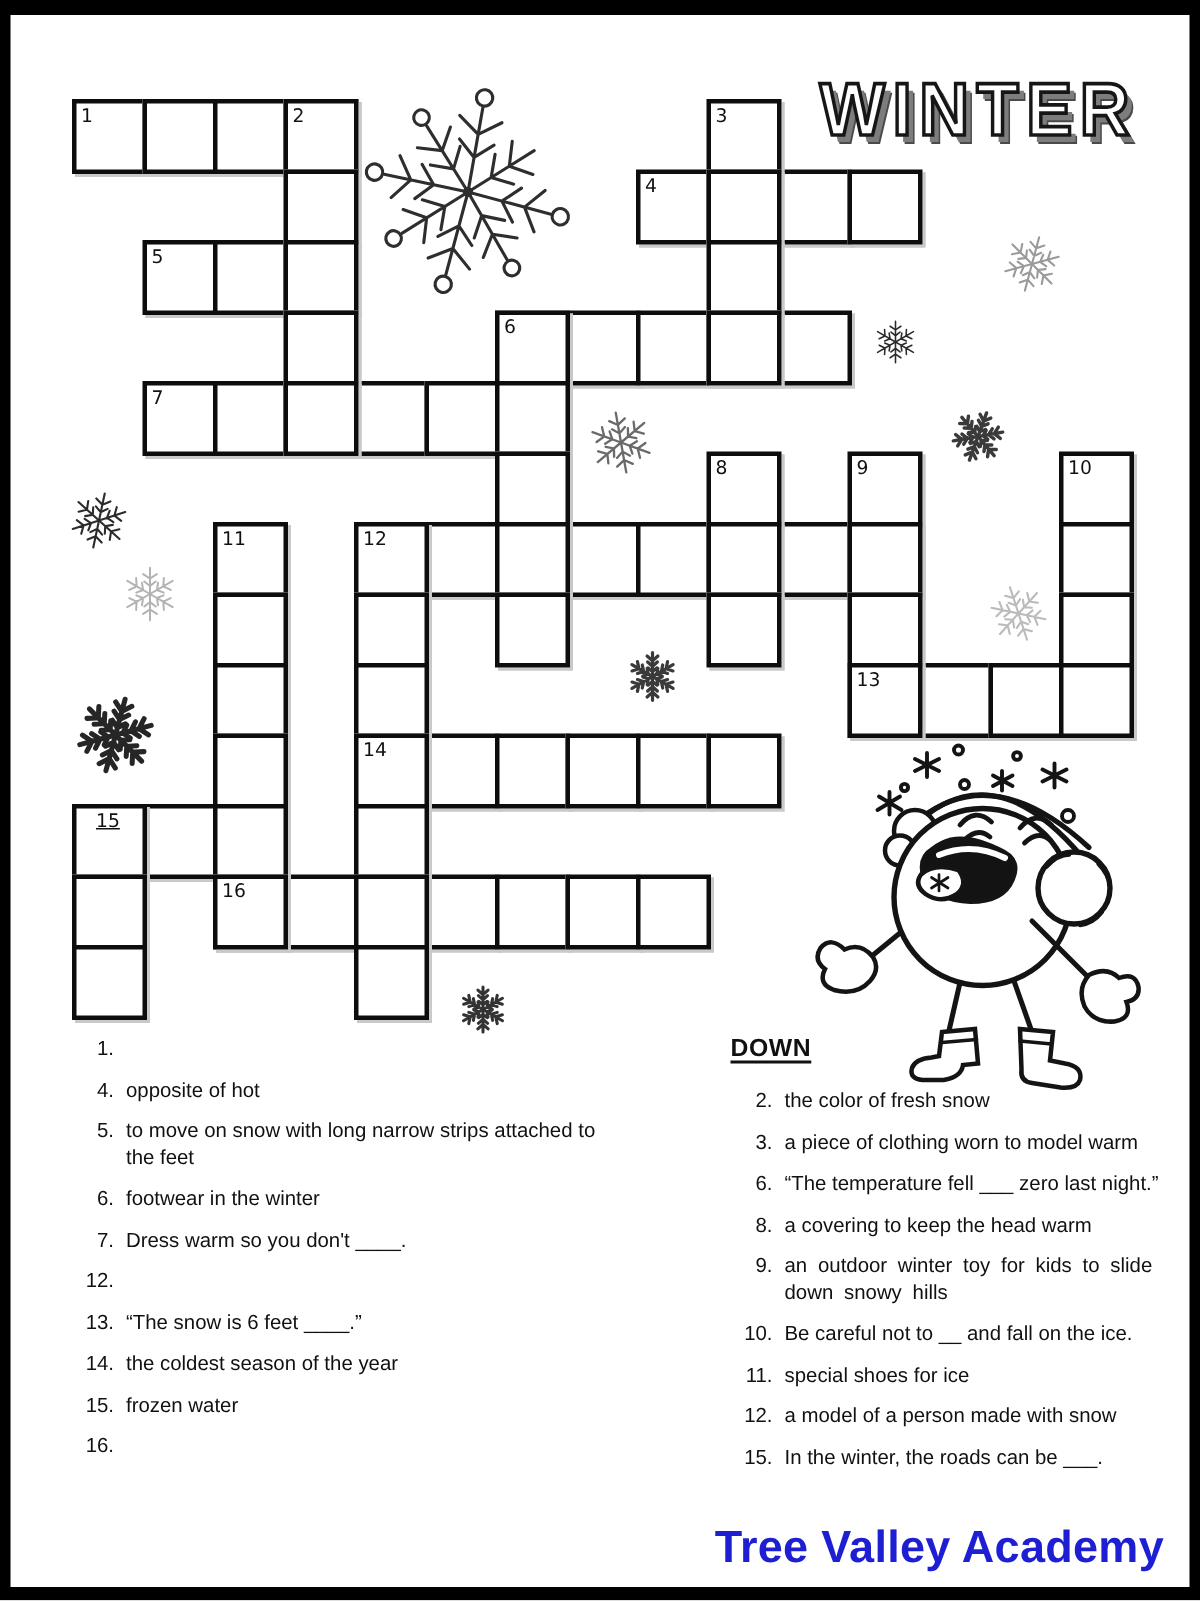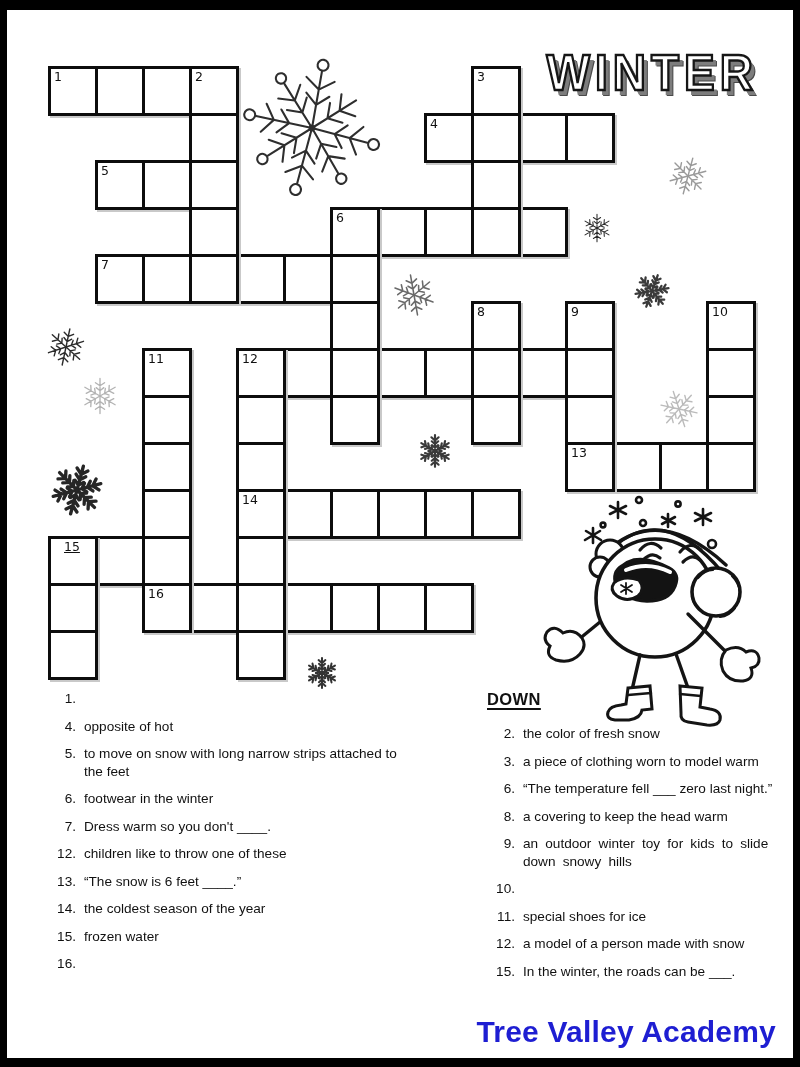--- a/index.html
+++ b/index.html
@@ -358,21 +358,20 @@
         <li class="clue">
           <span class="num">6.</span>
           <span class="txt">footwear in the winter</span>
         </li>
         <li class="clue">
           <span class="num">7.</span>
           <span class="txt">Dress warm so you don't ____.</span>
         </li>
         <li class="clue">
           <span class="num">12.</span>
-          <span class="txt">children like to throw one of these</span>
         </li>
         <li class="clue">
           <span class="num">13.</span>
           <span class="txt">“The snow is 6 feet ____.”</span>
         </li>
         <li class="clue">
           <span class="num">14.</span>
           <span class="txt">the coldest season of the year</span>
         </li>
         <li class="clue">
@@ -404,20 +403,21 @@
           <span class="num">8.</span>
           <span class="txt">a covering to keep the head warm</span>
         </li>
         <li class="clue">
           <span class="num">9.</span>
           <span class="txt just">an outdoor winter toy for kids to slide
 down snowy hills</span>
         </li>
         <li class="clue">
           <span class="num">10.</span>
+          <span class="txt">Be careful not to __ and fall on the ice.</span>
         </li>
         <li class="clue">
           <span class="num">11.</span>
           <span class="txt">special shoes for ice</span>
         </li>
         <li class="clue">
           <span class="num">12.</span>
           <span class="txt">a model of a person made with snow</span>
         </li>
         <li class="clue">

